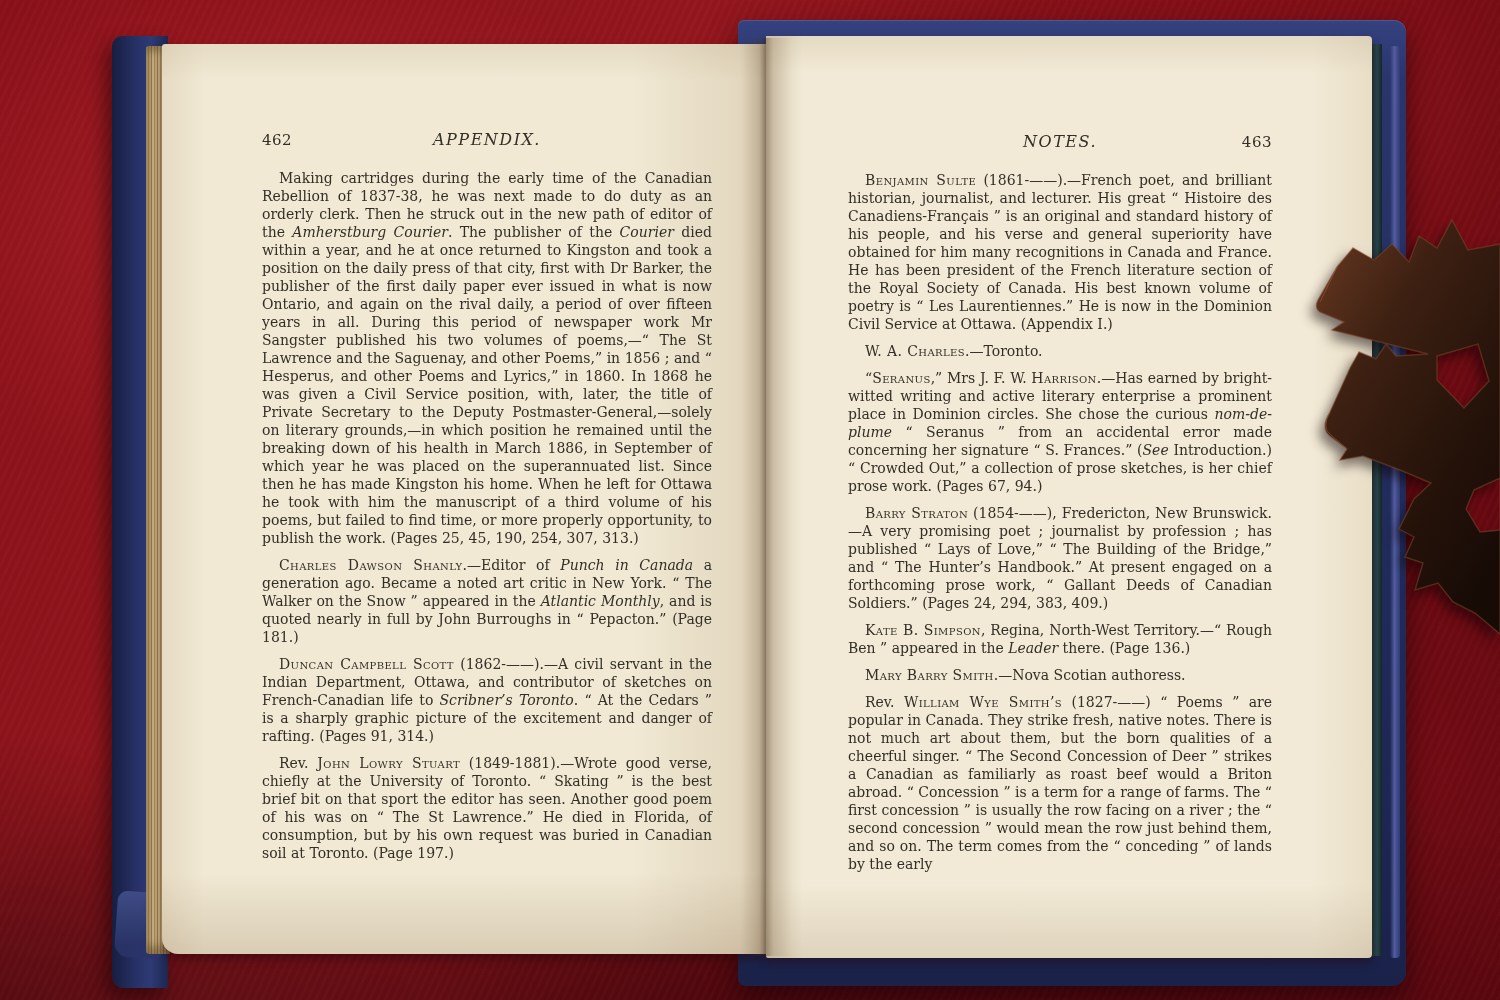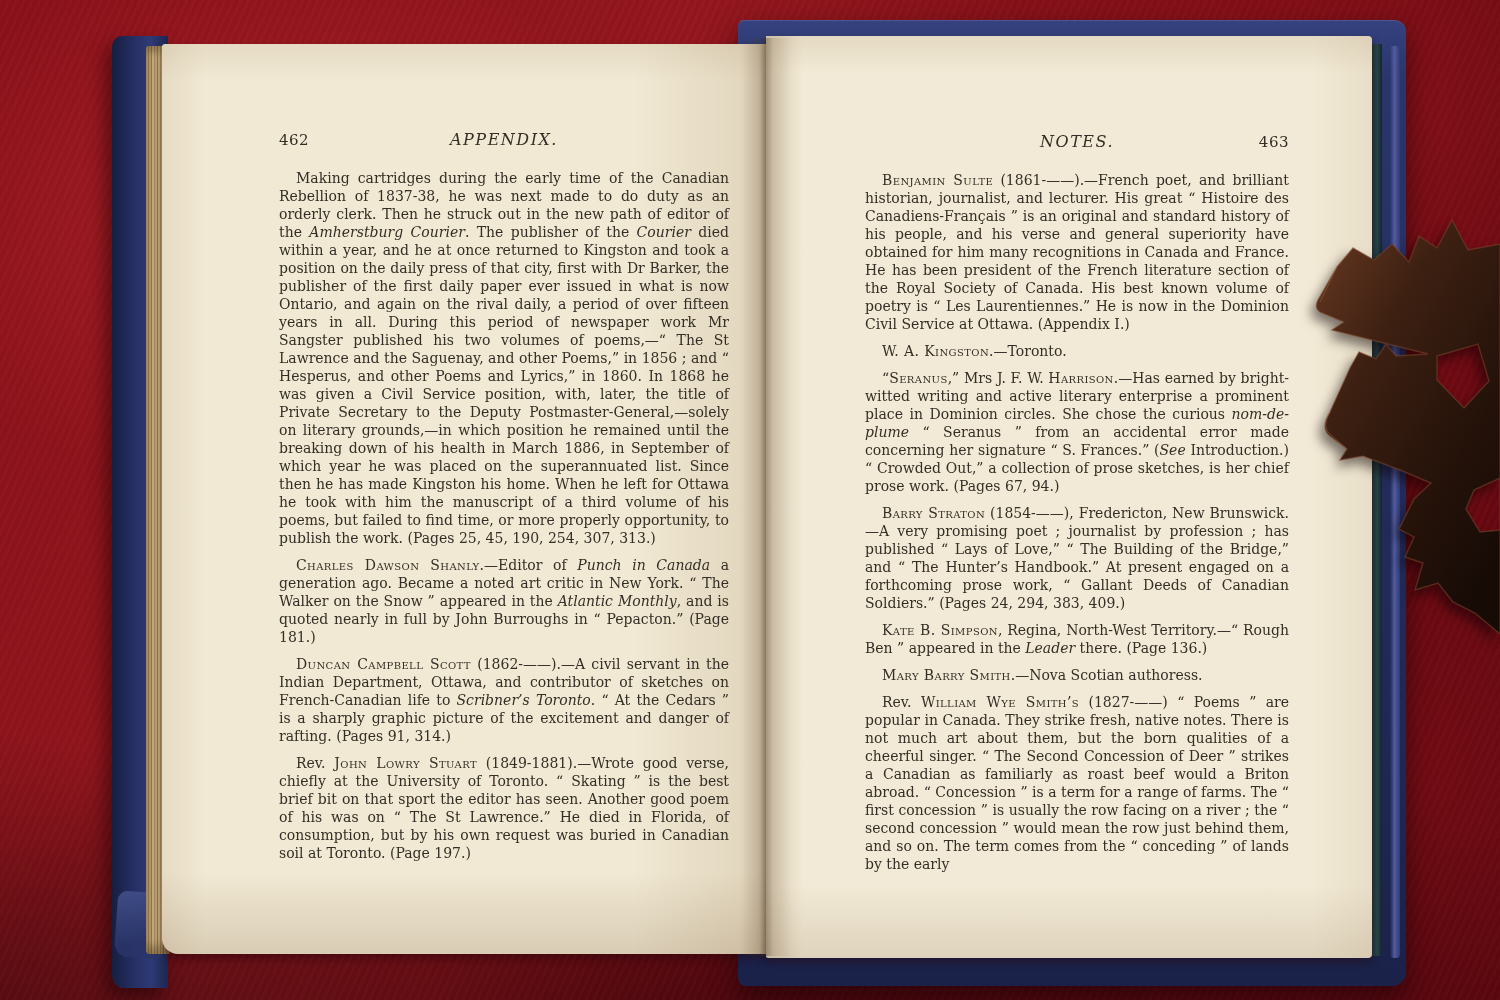--- a/index.html
+++ b/index.html
@@ -72,21 +72,21 @@
       linear-gradient(90deg, rgba(120,90,50,.22), rgba(0,0,0,0) 6%, rgba(0,0,0,0) 90%, rgba(150,120,75,.10)),
       linear-gradient(180deg, rgba(130,100,60,.12), rgba(0,0,0,0) 4%, rgba(0,0,0,0) 92%, rgba(120,90,55,.16)),
       #f2ead6;
     box-shadow:0 5px 9px rgba(40,5,10,.4);
   }
   .gutter{
     position:absolute;left:740px;top:38px;width:52px;height:918px;pointer-events:none;
     background:linear-gradient(90deg, rgba(0,0,0,0), rgba(85,58,26,.16) 38%, rgba(62,42,18,.34) 50%, rgba(85,58,26,.12) 64%, rgba(0,0,0,0));
   }
   
-  .text-col{position:absolute;color:#332e26;margin-left:17px;}
+  .text-col{position:absolute;color:#332e26;}
   .text-col-left{left:100px;top:86px;width:450px;}
   .text-col-right{left:82px;top:96px;width:424px;}
   .running-head{position:relative;height:24px;margin-bottom:15px;}
   .folio{position:absolute;top:1px;font-size:15px;letter-spacing:.5px;}
   .folio-left{left:0;}
   .folio-right{right:0;}
   .head-title{
     position:absolute;left:0;right:0;text-align:center;
     font-style:italic;font-size:16px;letter-spacing:1.5px;
   }
@@ -130,21 +130,21 @@
   </div>
 
   <div class="page page-right">
     <div class="text-col text-col-right">
       <div class="running-head">
         <span class="head-title">NOTES.</span>
         <span class="folio folio-right">463</span>
       </div>
       <div>
           <p class="para"><span class="sc">Benjamin Sulte</span><span> (1861-——).—French poet, and brilliant historian, journalist, and lecturer.  His great “ Histoire des Canadiens-Français ” is an original and standard history of his people, and his verse and general superiority have obtained for him many recognitions in Canada and France.  He has been president of the French literature section of the Royal Society of Canada.  His best known volume of poetry is “ Les Laurentiennes.”  He is now in the Dominion Civil Service at Ottawa.  (Appendix I.)</span></p>
-          <p class="para"><span class="sc">W. A. Kingston</span><span>.—Toronto.</span></p>
+          <p class="para"><span class="sc">W. A. Charles</span><span>.—Toronto.</span></p>
           <p class="para"><span>“</span><span class="sc">Seranus</span><span>,” Mrs J. F. W. </span><span class="sc">Harrison</span><span>.—Has earned by bright-witted writing and active literary enterprise a prominent place in Dominion circles.  She chose the curious </span><span class="i">nom-de-plume</span><span> “ Seranus ” from an accidental error made concerning her signature “ S. Frances.”  (</span><span class="i">See</span><span> Introduction.)  “ Crowded Out,” a collection of prose sketches, is her chief prose work.  (Pages 67, 94.)</span></p>
           <p class="para"><span class="sc">Barry Straton</span><span> (1854-——), Fredericton, New Brunswick.—A very promising poet ; journalist by profession ; has published “ Lays of Love,” “ The Building of the Bridge,” and “ The Hunter’s Handbook.”  At present engaged on a forthcoming prose work, “ Gallant Deeds of Canadian Soldiers.”  (Pages 24, 294, 383, 409.)</span></p>
           <p class="para"><span class="sc">Kate B. Simpson</span><span>, Regina, North-West Territory.—“ Rough Ben ” appeared in the </span><span class="i">Leader</span><span> there.  (Page 136.)</span></p>
           <p class="para"><span class="sc">Mary Barry Smith</span><span>.—Nova Scotian authoress.</span></p>
           <p class="para"><span>Rev. </span><span class="sc">William Wye Smith’s</span><span> (1827-——) “ Poems ” are popular in Canada.  They strike fresh, native notes.  There is not much art about them, but the born qualities of a cheerful singer.  “ The Second Concession of Deer ” strikes a Canadian as familiarly as roast beef would a Briton abroad.  “ Concession ” is a term for a range of farms.  The “ first concession ” is usually the row facing on a river ; the “ second concession ” would mean the row just behind them, and so on.  The term comes from the “ conceding ” of lands by the early</span></p>
         </div>
     </div>
   </div>
 
   <div class="gutter"></div>

